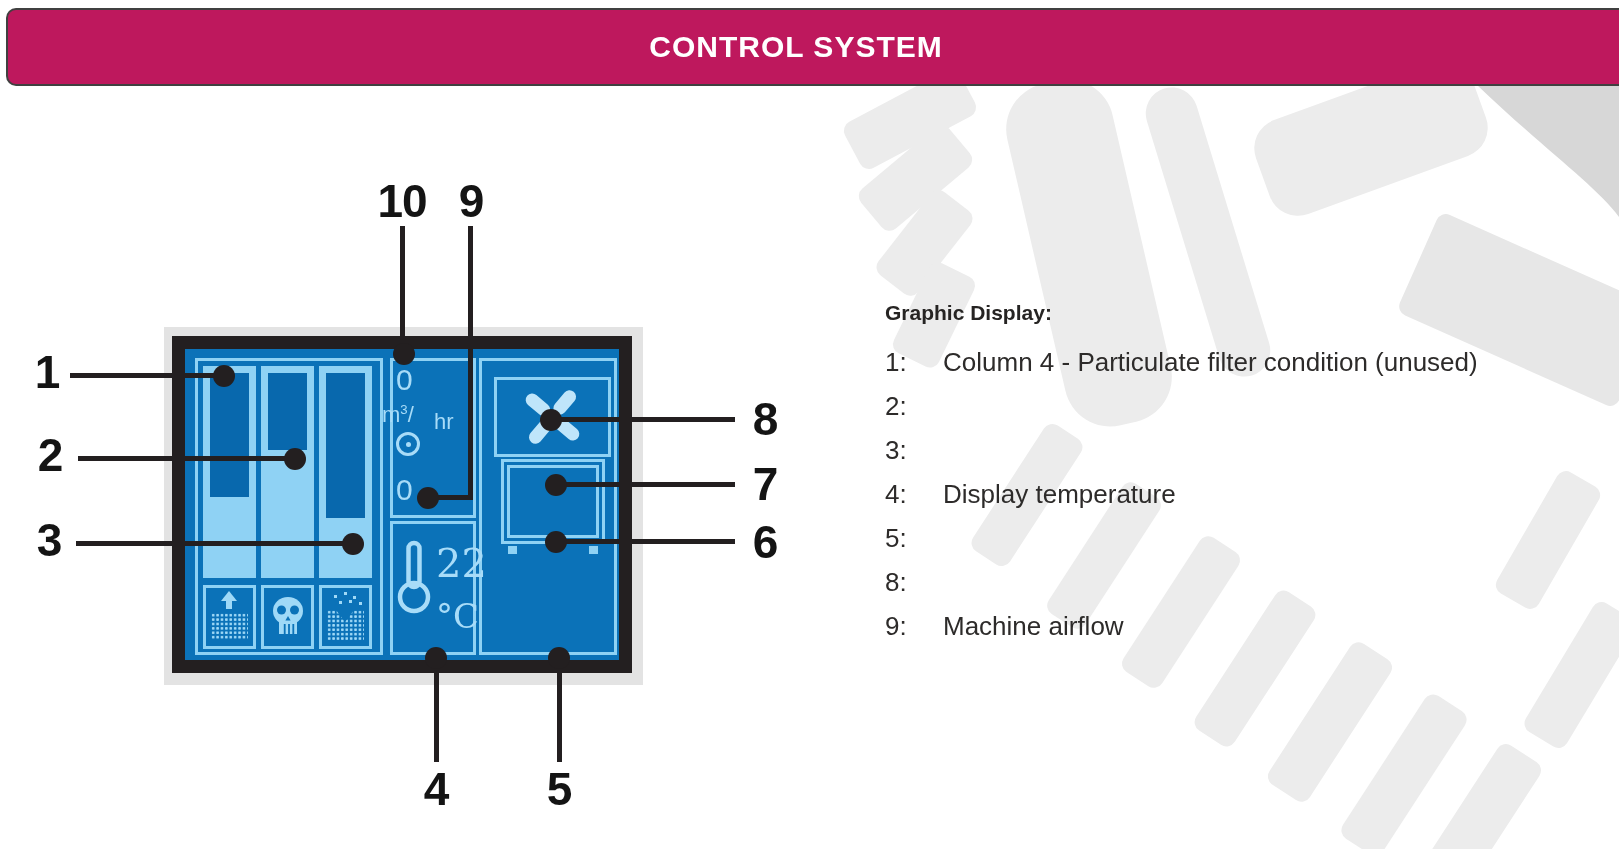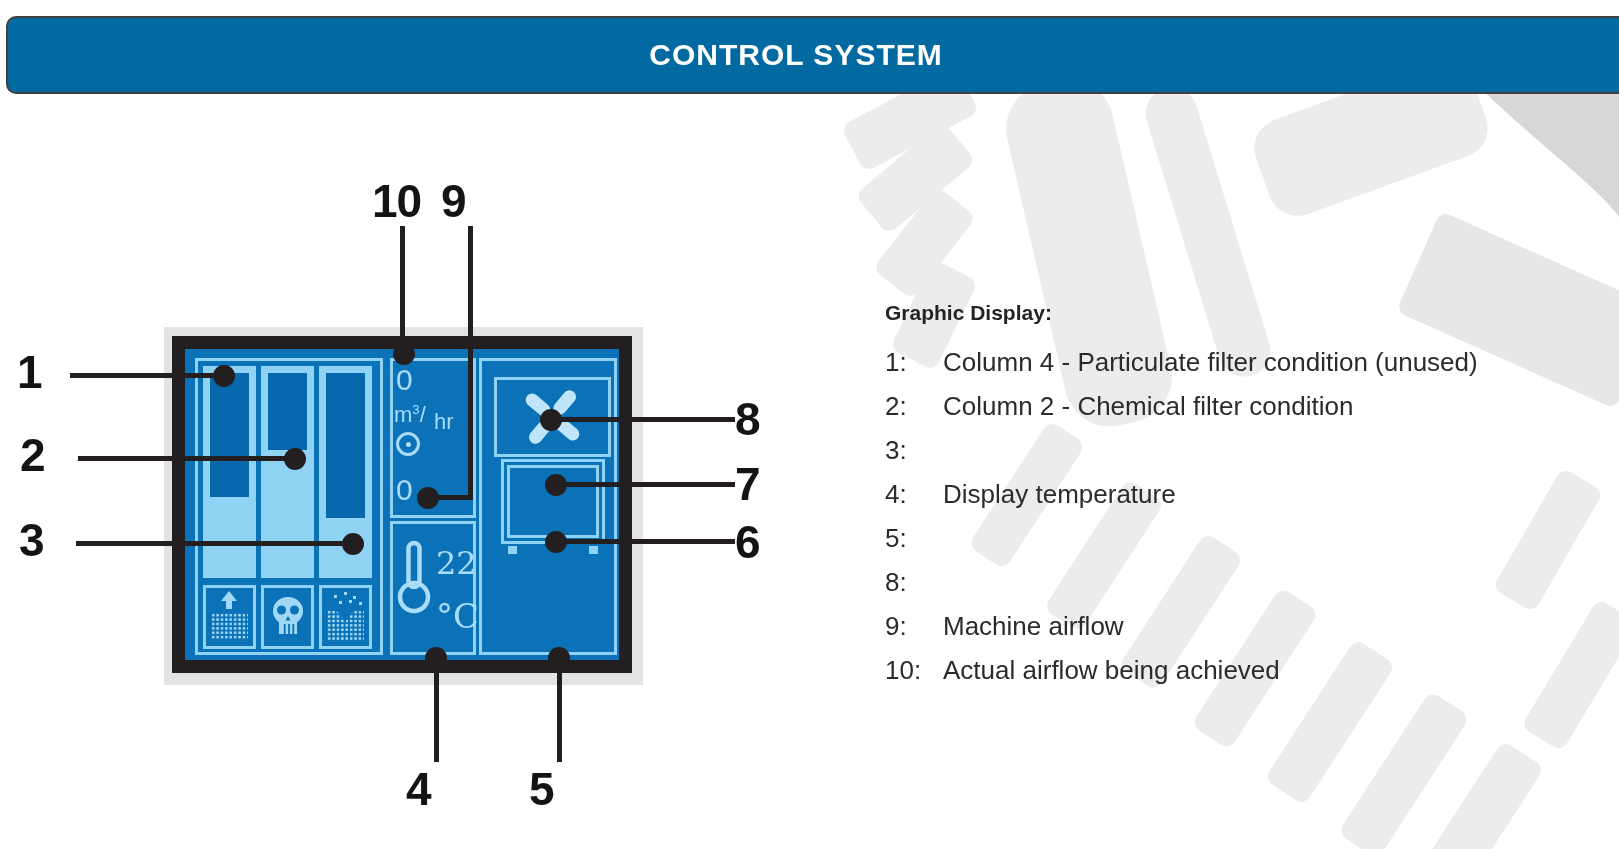--- a/index.html
+++ b/index.html
@@ -2,41 +2,41 @@
 <html><head>
 <meta charset="utf-8">
 <style>
   html,body{margin:0;padding:0;background:#ffffff;}
   .page{position:relative;width:1619px;height:849px;background:#ffffff;overflow:hidden;
         font-family:"Liberation Sans",sans-serif;}
   
   .wm{position:absolute;background:#ececec;}
   .wmr{border-radius:10px;}
   
-  .header{position:absolute;left:6px;top:16px;width:1613px;height:78px;background:#0369a1;
+  .header{position:absolute;left:6px;top:8px;width:1613px;height:78px;background:#be185d;
           border:2px solid #404040;border-right:none;border-radius:10px 0 0 10px;
           box-sizing:border-box;z-index:5;}
   .header-title{position:absolute;left:0;top:0;width:1576px;height:74px;line-height:74px;
           text-align:center;color:#ffffff;font-weight:700;font-size:30px;letter-spacing:1px;}
   
   .rim{position:absolute;left:164px;top:327px;width:479px;height:358px;background:#e3e3e3;z-index:1;}
   .frame{position:absolute;left:172px;top:336px;width:460px;height:337px;background:#231f20;z-index:1;}
   .inner{position:absolute;left:185px;top:349px;width:434px;height:311px;background:#0b72b8;z-index:1;}
   .sect{position:absolute;border:3px solid #8fd2f4;background:#0b72b8;box-sizing:border-box;z-index:2;}
   .gauge{position:absolute;border:3px solid #8fd2f4;background:#8fd2f4;box-sizing:border-box;z-index:2;}
   .gfill{position:absolute;left:4px;top:4px;width:39px;background:#0868ad;}
   .icell{position:absolute;border:3px solid #8fd2f4;background:#0b72b8;box-sizing:border-box;z-index:2;}
   .dots{background-image:radial-gradient(#9fd9f7 1.2px,rgba(0,0,0,0) 1.4px);background-size:4.4px 4.4px;}
   .disp{position:absolute;color:#a8dcf8;z-index:3;}
   .serif{font-family:"DejaVu Serif",serif;}
   
   .hline,.vline{position:absolute;background:#231f20;z-index:4;}
   .hline{height:5px;} .vline{width:5px;}
   .cdot{position:absolute;width:22px;height:22px;border-radius:50%;background:#231f20;z-index:4;}
-  .cnum{position:absolute;width:60px;text-align:left;font-weight:700;font-size:46px;
+  .cnum{position:absolute;width:60px;text-align:center;font-weight:700;font-size:46px;
         line-height:46px;color:#141414;letter-spacing:-1px;z-index:4;}
   
   .legend{position:absolute;left:885px;top:296px;z-index:2;}
   .legend-title{font-size:21px;line-height:34px;font-weight:700;color:#262423;}
   .legend-rows{margin-top:10px;}
   .lrow{display:flex;align-items:center;height:44px;font-size:26px;color:#2d2b2a;white-space:nowrap;}
   .lkey{width:58px;flex:none;}
   sup{font-size:0.6em;}
 </style>
 </head>
@@ -112,35 +112,35 @@
     <div style="position:absolute;left:31px;top:8px;width:3px;height:3px;background:#9fd9f7;"></div>
     <div style="position:absolute;left:17px;top:13px;width:3px;height:3px;background:#9fd9f7;"></div>
     <div style="position:absolute;left:27px;top:12px;width:3px;height:3px;background:#9fd9f7;"></div>
     <div style="position:absolute;left:37px;top:14px;width:3px;height:3px;background:#9fd9f7;"></div>
     <div class="dots" style="position:absolute;left:5px;top:22px;width:37px;height:30px;"></div>
     <div style="position:absolute;left:14px;top:22px;width:0;height:0;border-left:9px solid transparent;border-right:9px solid transparent;border-top:12px solid #0b72b8;"></div>
   </div>
 
   <div class="sect" style="left:390px;top:358px;width:86px;height:160px;"></div>
   <div class="disp" style="left:396px;top:364px;font-size:30px;line-height:32px;">0</div>
-  <div class="disp" style="left:394px;top:398px;font-size:22px;line-height:24px;">
+  <div class="disp" style="left:382px;top:398px;font-size:22px;line-height:24px;">
     <span>m</span><sup>3</sup><span>/</span>
   </div>
   <div class="disp" style="left:434px;top:410px;font-size:22px;line-height:24px;">hr</div>
   <div style="position:absolute;left:396px;top:432px;width:18px;height:18px;border:3px solid #a8dcf8;border-radius:50%;z-index:3;">
     <div style="position:absolute;left:6.5px;top:6.5px;width:5px;height:5px;border-radius:50%;background:#a8dcf8;"></div>
   </div>
   <div class="disp" style="left:396px;top:474px;font-size:30px;line-height:32px;">0</div>
 
   <div class="sect" style="left:390px;top:521px;width:86px;height:134px;"></div>
   <svg style="position:absolute;left:396px;top:538px;z-index:3;" width="36" height="78" viewBox="0 0 36 78">
     <rect x="12.5" y="5" width="11" height="44" rx="5.5" fill="none" stroke="#a8dcf8" stroke-width="4.5"></rect>
     <circle cx="18" cy="59" r="14" fill="none" stroke="#a8dcf8" stroke-width="4.5"></circle>
   </svg>
-  <div class="disp serif" style="left:436px;top:541px;font-size:32px;line-height:44px;">22</div>
+  <div class="disp serif" style="left:436px;top:541px;font-size:40px;line-height:44px;">22</div>
   <div class="disp serif" style="left:436px;top:598px;font-size:34px;line-height:36px;">°C</div>
 
   <div class="sect" style="left:479px;top:358px;width:138px;height:297px;"></div>
   <div class="sect" style="left:494px;top:377px;width:117px;height:80px;">
     <svg width="111" height="74" viewBox="0 0 111 74">
       <g transform="translate(55.5,37)" fill="#bfe5fa">
         <rect x="-6.5" y="-33" width="13" height="28" rx="6.5" transform="rotate(40)"></rect>
         <rect x="-6.5" y="-33" width="13" height="28" rx="6.5" transform="rotate(130)"></rect>
         <rect x="-6.5" y="-33" width="13" height="28" rx="6.5" transform="rotate(220)"></rect>
         <rect x="-6.5" y="-33" width="13" height="28" rx="6.5" transform="rotate(310)"></rect>
@@ -189,39 +189,34 @@
 
   <div class="legend">
     <div class="legend-title">Graphic Display:</div>
     <div class="legend-rows">
       <div class="lrow">
           <span class="lkey">1:</span>
           <span>Column 4 - Particulate filter condition (unused)</span>
         </div>
       <div class="lrow">
           <span class="lkey">2:</span>
-          <span>Column 2 - Chemical filter condition</span>
         </div>
       <div class="lrow">
           <span class="lkey">3:</span>
         </div>
       <div class="lrow">
           <span class="lkey">4:</span>
           <span>Display temperature</span>
         </div>
       <div class="lrow">
           <span class="lkey">5:</span>
         </div>
       <div class="lrow">
           <span class="lkey">8:</span>
         </div>
       <div class="lrow">
           <span class="lkey">9:</span>
           <span>Machine airflow</span>
         </div>
-      <div class="lrow">
-          <span class="lkey">10:</span>
-          <span>Actual airflow being achieved</span>
-        </div>
     </div>
   </div>
 
 </div>
 
 </body></html>

